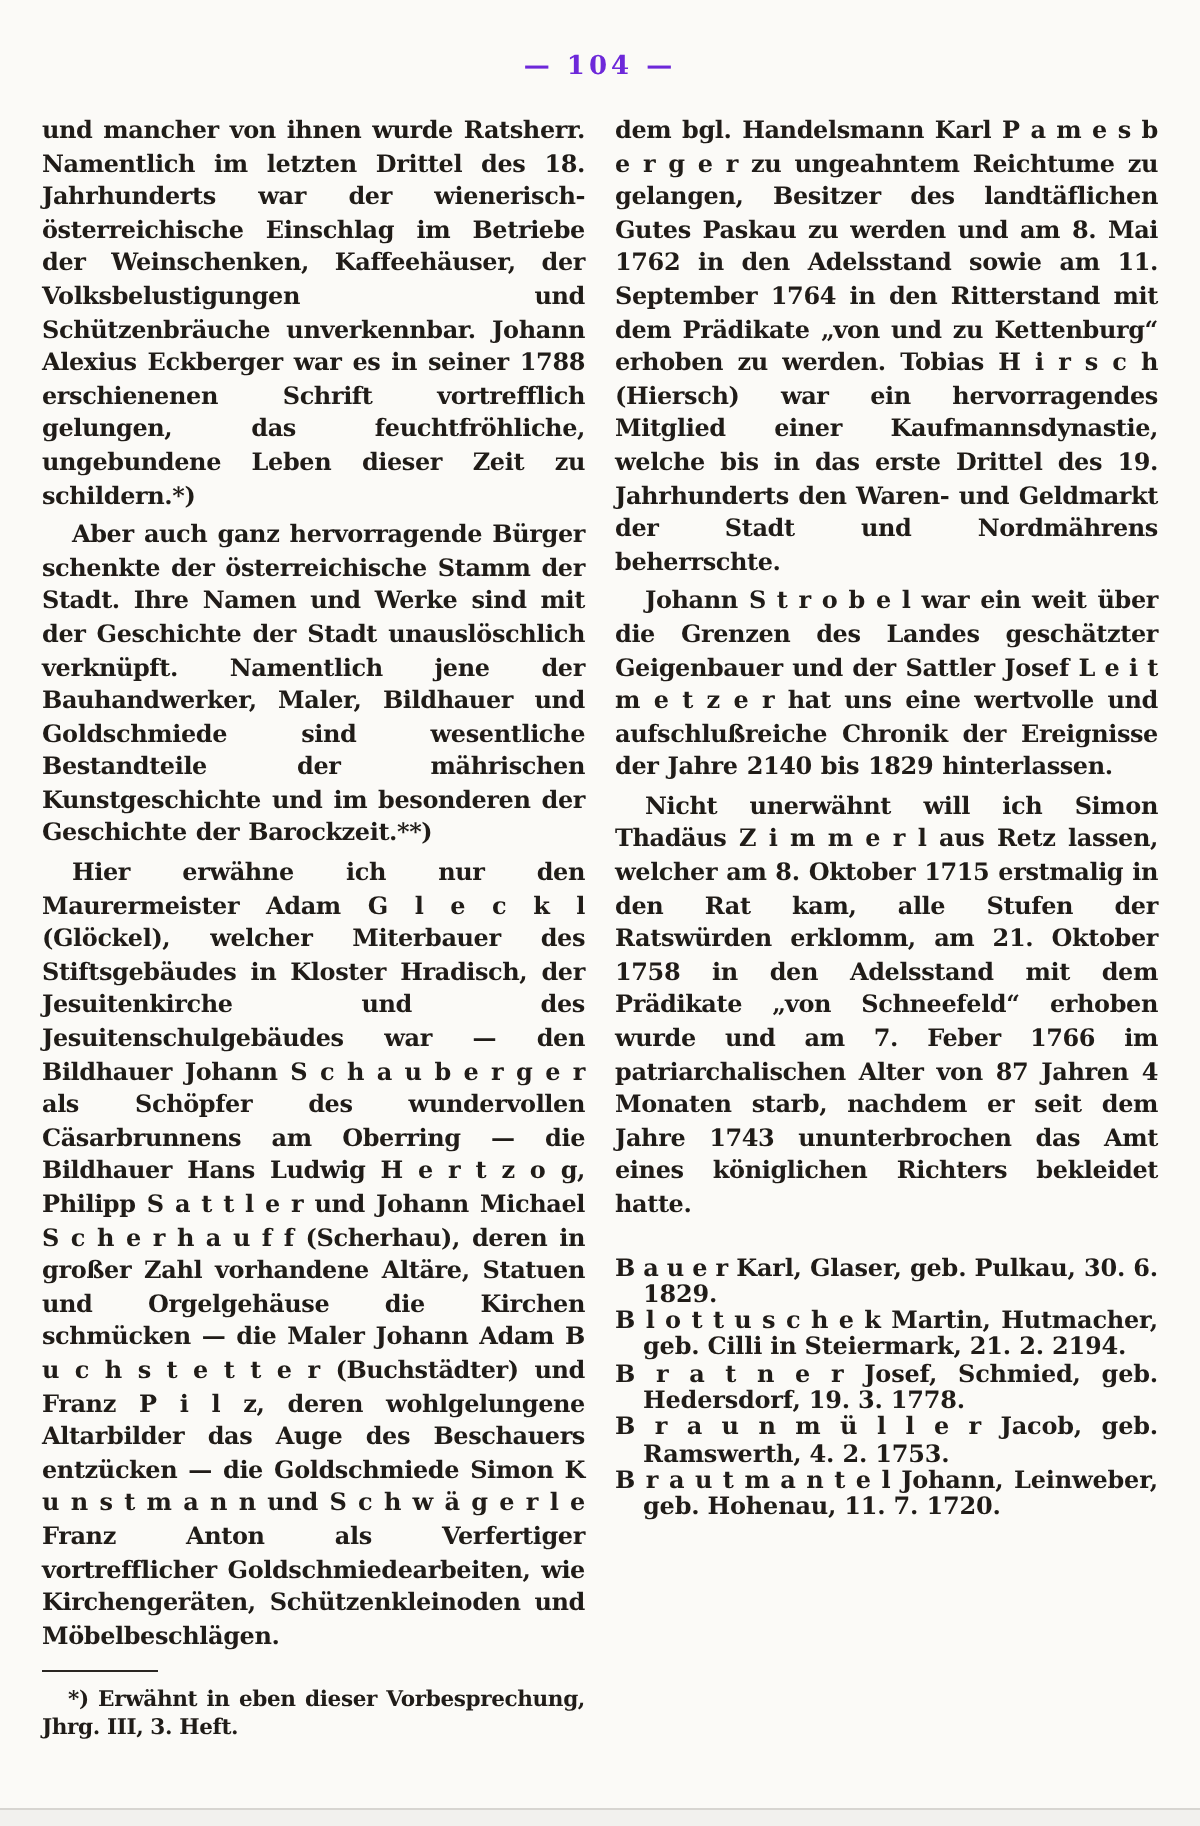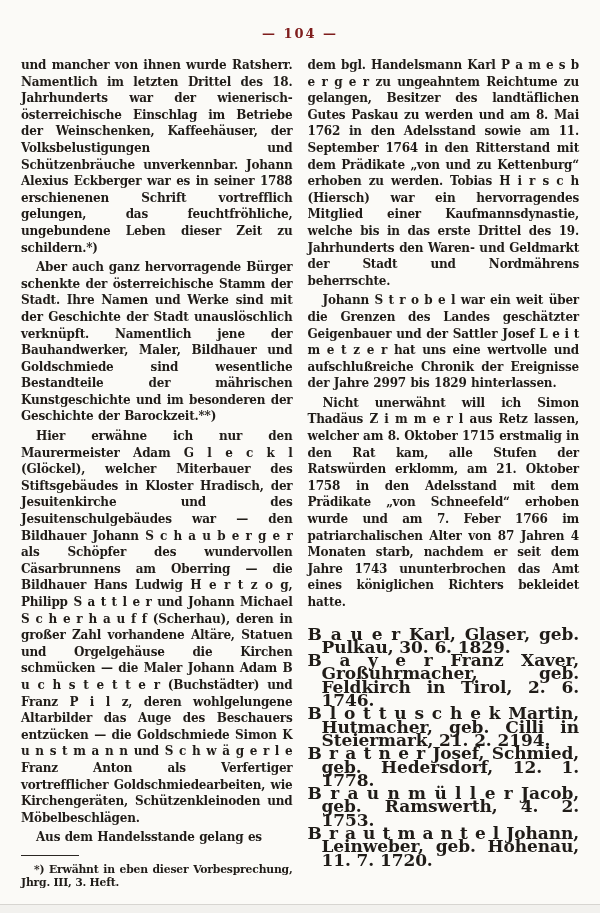--- a/index.html
+++ b/index.html
@@ -12,21 +12,21 @@
     font-family:"DejaVu Serif","Liberation Serif",serif;
     font-weight:bold;
     overflow:hidden;
     box-sizing:border-box;
   }
   .page-header{
     text-align:center;
     padding-top:26px;
     font-size:13px;
     letter-spacing:2px;
-    color:#7f1d1d;
+    color:#6d28d9;
   }
   .columns{
     display:flex;
     gap:15px;
     padding:16px 21px 0 21px;
     box-sizing:border-box;
   }
   .col{
     width:274px;
     box-sizing:border-box;
@@ -50,21 +50,21 @@
     margin:0;
     font-size:10.8px;
     line-height:13.4px;
     text-align:justify;
     letter-spacing:-0.2px;
     text-indent:13px;
   }
   .directory{margin-top:17px;}
   .entry{
     margin:0;
-    font-size:17px;
+    font-size:12px;
     line-height:13.3px;
     text-align:justify;
     letter-spacing:-0.1px;
     padding-left:14px;
     text-indent:-14px;
   }
   .scan-edge{
     position:absolute;
     left:0;right:0;bottom:0;
     height:8px;
@@ -78,37 +78,35 @@
 <div class="page">
 
   <div class="page-header">— 104 —</div>
 
   <div class="columns">
 
     <div class="col">
       <p class="para">und mancher von ihnen wurde Ratsherr. Namentlich im letzten Drittel des 18. Jahrhunderts war der wienerisch-österreichische Einschlag im Betriebe der Weinschenken, Kaffeehäuser, der Volksbelustigungen und Schützenbräuche unverkennbar. Johann Alexius Eckberger war es in seiner 1788 erschienenen Schrift vortrefflich gelungen, das feuchtfröhliche, ungebundene Leben dieser Zeit zu schildern.*)</p>
       <p class="para indent">Aber auch ganz hervorragende Bürger schenkte der österreichische Stamm der Stadt. Ihre Namen und Werke sind mit der Geschichte der Stadt unauslöschlich verknüpft. Namentlich jene der Bauhandwerker, Maler, Bildhauer und Goldschmiede sind wesentliche Bestandteile der mährischen Kunstgeschichte und im besonderen der Geschichte der Barockzeit.**)</p>
       <p class="para indent">Hier erwähne ich nur den Maurermeister Adam G l e c k l (Glöckel), welcher Miterbauer des Stiftsgebäudes in Kloster Hradisch, der Jesuitenkirche und des Jesuitenschulgebäudes war — den Bildhauer Johann S c h a u b e r g e r als Schöpfer des wundervollen Cäsarbrunnens am Oberring — die Bildhauer Hans Ludwig H e r t z o g, Philipp S a t t l e r und Johann Michael S c h e r h a u f f (Scherhau), deren in großer Zahl vorhandene Altäre, Statuen und Orgelgehäuse die Kirchen schmücken — die Maler Johann Adam B u c h s t e t t e r (Buchstädter) und Franz P i l z, deren wohlgelungene Altarbilder das Auge des Beschauers entzücken — die Goldschmiede Simon K u n s t m a n n und S c h w ä g e r l e Franz Anton als Verfertiger vortrefflicher Goldschmiedearbeiten, wie Kirchengeräten, Schützenkleinoden und Möbelbeschlägen.</p>
-      <p class="para indent">Aus dem Handelsstande gelang es</p>
 
       <div class="footnote-rule"></div>
       <p class="footnote">*) Erwähnt in eben dieser Vorbesprechung, Jhrg. III, 3. Heft.</p>
 
     </div>
 
     <div class="col">
       <p class="para">dem bgl. Handelsmann Karl P a m e s b e r g e r zu ungeahntem Reichtume zu gelangen, Besitzer des landtäflichen Gutes Paskau zu werden und am 8. Mai 1762 in den Adelsstand sowie am 11. September 1764 in den Ritterstand mit dem Prädikate „von und zu Kettenburg“ erhoben zu werden. Tobias H i r s c h (Hiersch) war ein hervorragendes Mitglied einer Kaufmannsdynastie, welche bis in das erste Drittel des 19. Jahrhunderts den Waren- und Geldmarkt der Stadt und Nordmährens beherrschte.</p>
-      <p class="para indent">Johann S t r o b e l war ein weit über die Grenzen des Landes geschätzter Geigenbauer und der Sattler Josef L e i t m e t z e r hat uns eine wertvolle und aufschlußreiche Chronik der Ereignisse der Jahre 2997 bis 1829 hinterlassen.</p>
+      <p class="para indent">Johann S t r o b e l war ein weit über die Grenzen des Landes geschätzter Geigenbauer und der Sattler Josef L e i t m e t z e r hat uns eine wertvolle und aufschlußreiche Chronik der Ereignisse der Jahre 2140 bis 1829 hinterlassen.</p>
       <p class="para indent">Nicht unerwähnt will ich Simon Thadäus Z i m m e r l aus Retz lassen, welcher am 8. Oktober 1715 erstmalig in den Rat kam, alle Stufen der Ratswürden erklomm, am 21. Oktober 1758 in den Adelsstand mit dem Prädikate „von Schneefeld“ erhoben wurde und am 7. Feber 1766 im patriarchalischen Alter von 87 Jahren 4 Monaten starb, nachdem er seit dem Jahre 1743 ununterbrochen das Amt eines königlichen Richters bekleidet hatte.</p>
 
       <div class="directory">
         <p class="entry">B a u e r Karl, Glaser, geb. Pulkau, 30. 6. 1829.</p>
-        <p class="entry">B a y e r Franz Xaver, Großuhrmacher, geb. Feldkirch in Tirol, 2. 6. 1746.</p>
         <p class="entry">B l o t t u s c h e k Martin, Hutmacher, geb. Cilli in Steiermark, 21. 2. 2194.</p>
-        <p class="entry">B r a t n e r Josef, Schmied, geb. Hedersdorf, 12. 1. 1778.</p>
+        <p class="entry">B r a t n e r Josef, Schmied, geb. Hedersdorf, 19. 3. 1778.</p>
         <p class="entry">B r a u n m ü l l e r Jacob, geb. Ramswerth, 4. 2. 1753.</p>
         <p class="entry">B r a u t m a n t e l Johann, Leinweber, geb. Hohenau, 11. 7. 1720.</p>
       </div>
     </div>
 
   </div>
 
   <div class="scan-edge"></div>
 
 </div>

